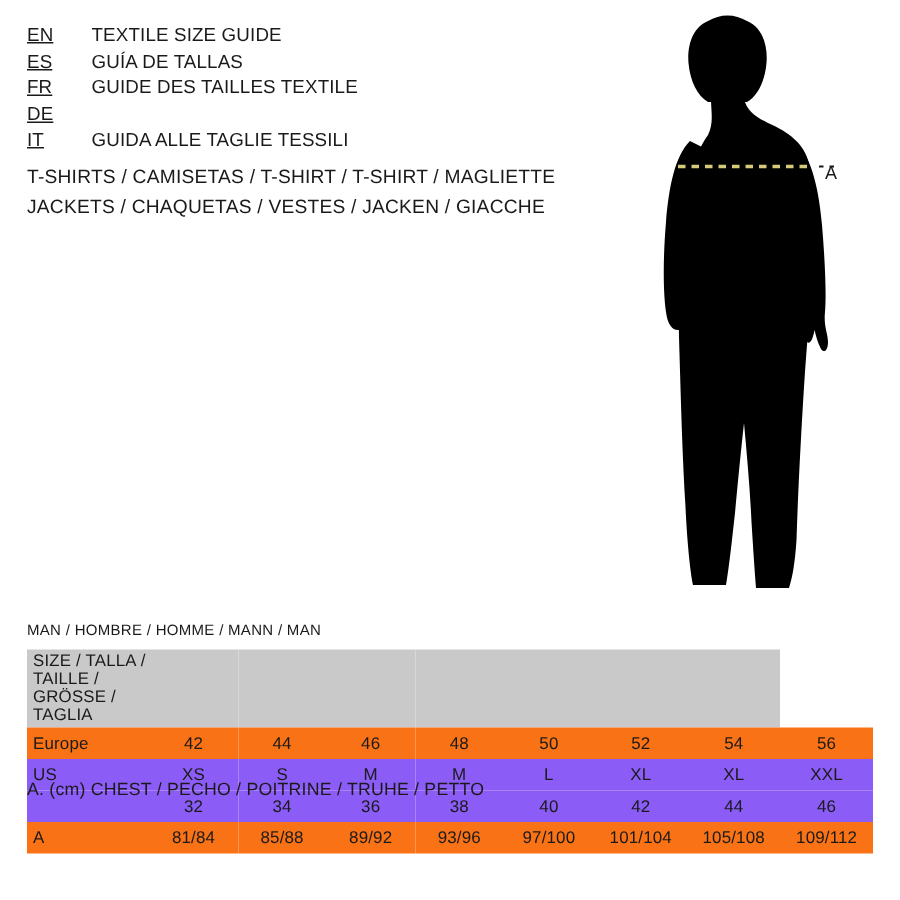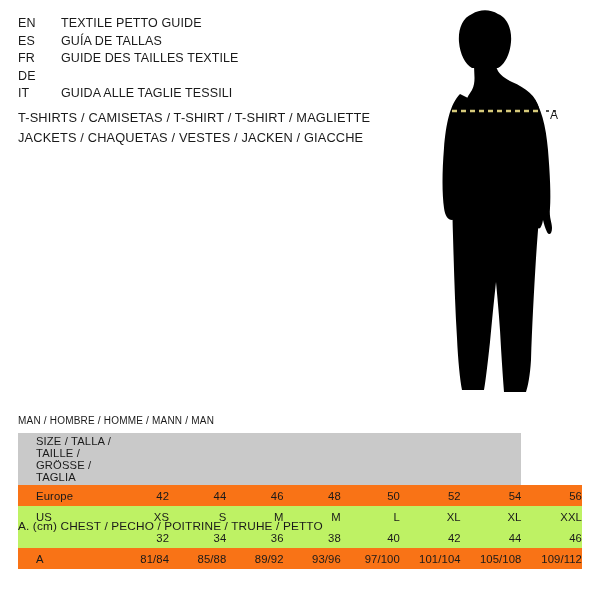--- a/index.html
+++ b/index.html
@@ -32,20 +32,21 @@
     display: flex;
     align-items: baseline;
     height: 17.5px;
     font-size: 12.5px;
     letter-spacing: 0.1px;
   }
   .lang-code {
     width: 43px;
     flex: 0 0 43px;
     font-size: 12.5px;
+    text-decoration: underline;
   }
   .lang-text {
     flex: 1 1 auto;
     white-space: nowrap;
   }
 
   
   .cat-block {
     position: absolute;
     top: 110px;
@@ -101,46 +102,46 @@
     height: 17px;
     vertical-align: middle;
     letter-spacing: 0.1px;
   }
   table.sizes tr.header-row td {
     background: #c9c9c9;
     font-size: 11.2px;
     letter-spacing: 0.15px;
   }
   table.sizes tr.shade td {
-    background: #bef264;
+    background: #8b5cf6;
   }
   table.sizes tr.plain td {
     background: #f97316;
   }
-  table.sizes td.c0 { width: 86px; padding-left: 18px; }
-  table.sizes td.c  { width: 68px; text-align: right; }
+  table.sizes td.c0 { width: 86px; padding-left: 4px; }
+  table.sizes td.c  { width: 68px; text-align: center; }
 
   .footnote {
     position: absolute;
     top: 519px;
     left: 18px;
     font-size: 11.8px;
     letter-spacing: 0.15px;
     white-space: nowrap;
   }
 </style>
 </head>
 <body>
 
 <div class="page">
 
   <div class="lang-block">
     <div class="lang-row">
       <span class="lang-code">EN</span>
-      <span class="lang-text">TEXTILE PETTO GUIDE</span>
+      <span class="lang-text">TEXTILE SIZE GUIDE</span>
     </div>
     <div class="lang-row">
       <span class="lang-code">ES</span>
       <span class="lang-text">GUÍA DE TALLAS</span>
     </div>
     <div class="lang-row">
       <span class="lang-code">FR</span>
       <span class="lang-text">GUIDE DES TAILLES TEXTILE</span>
     </div>
     <div class="lang-row">

